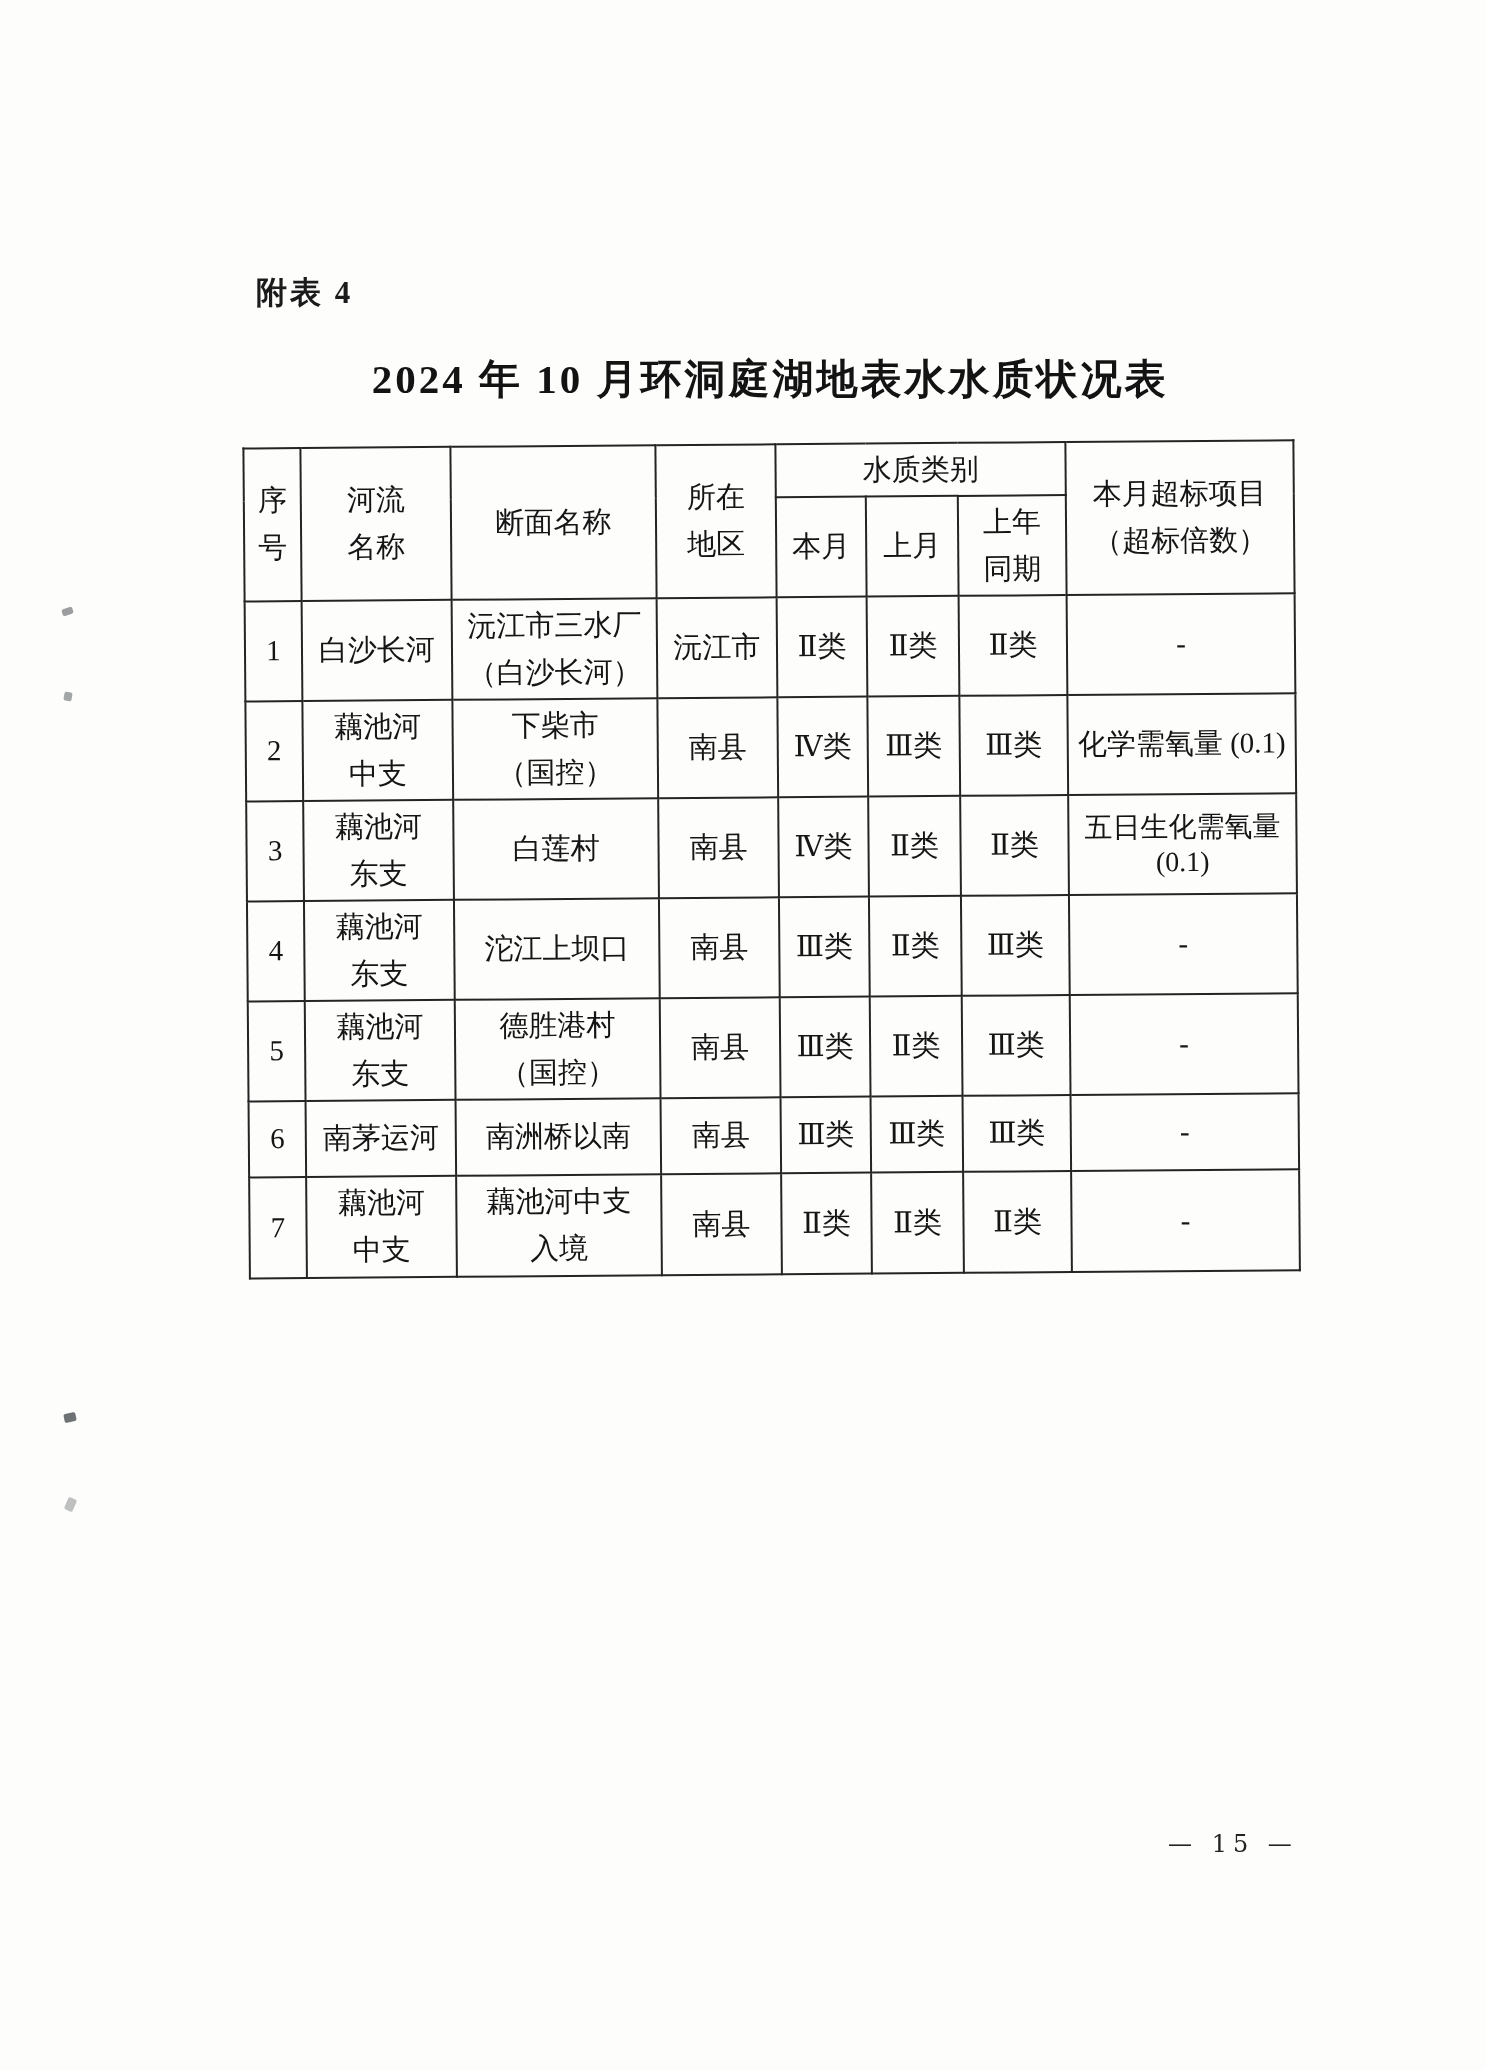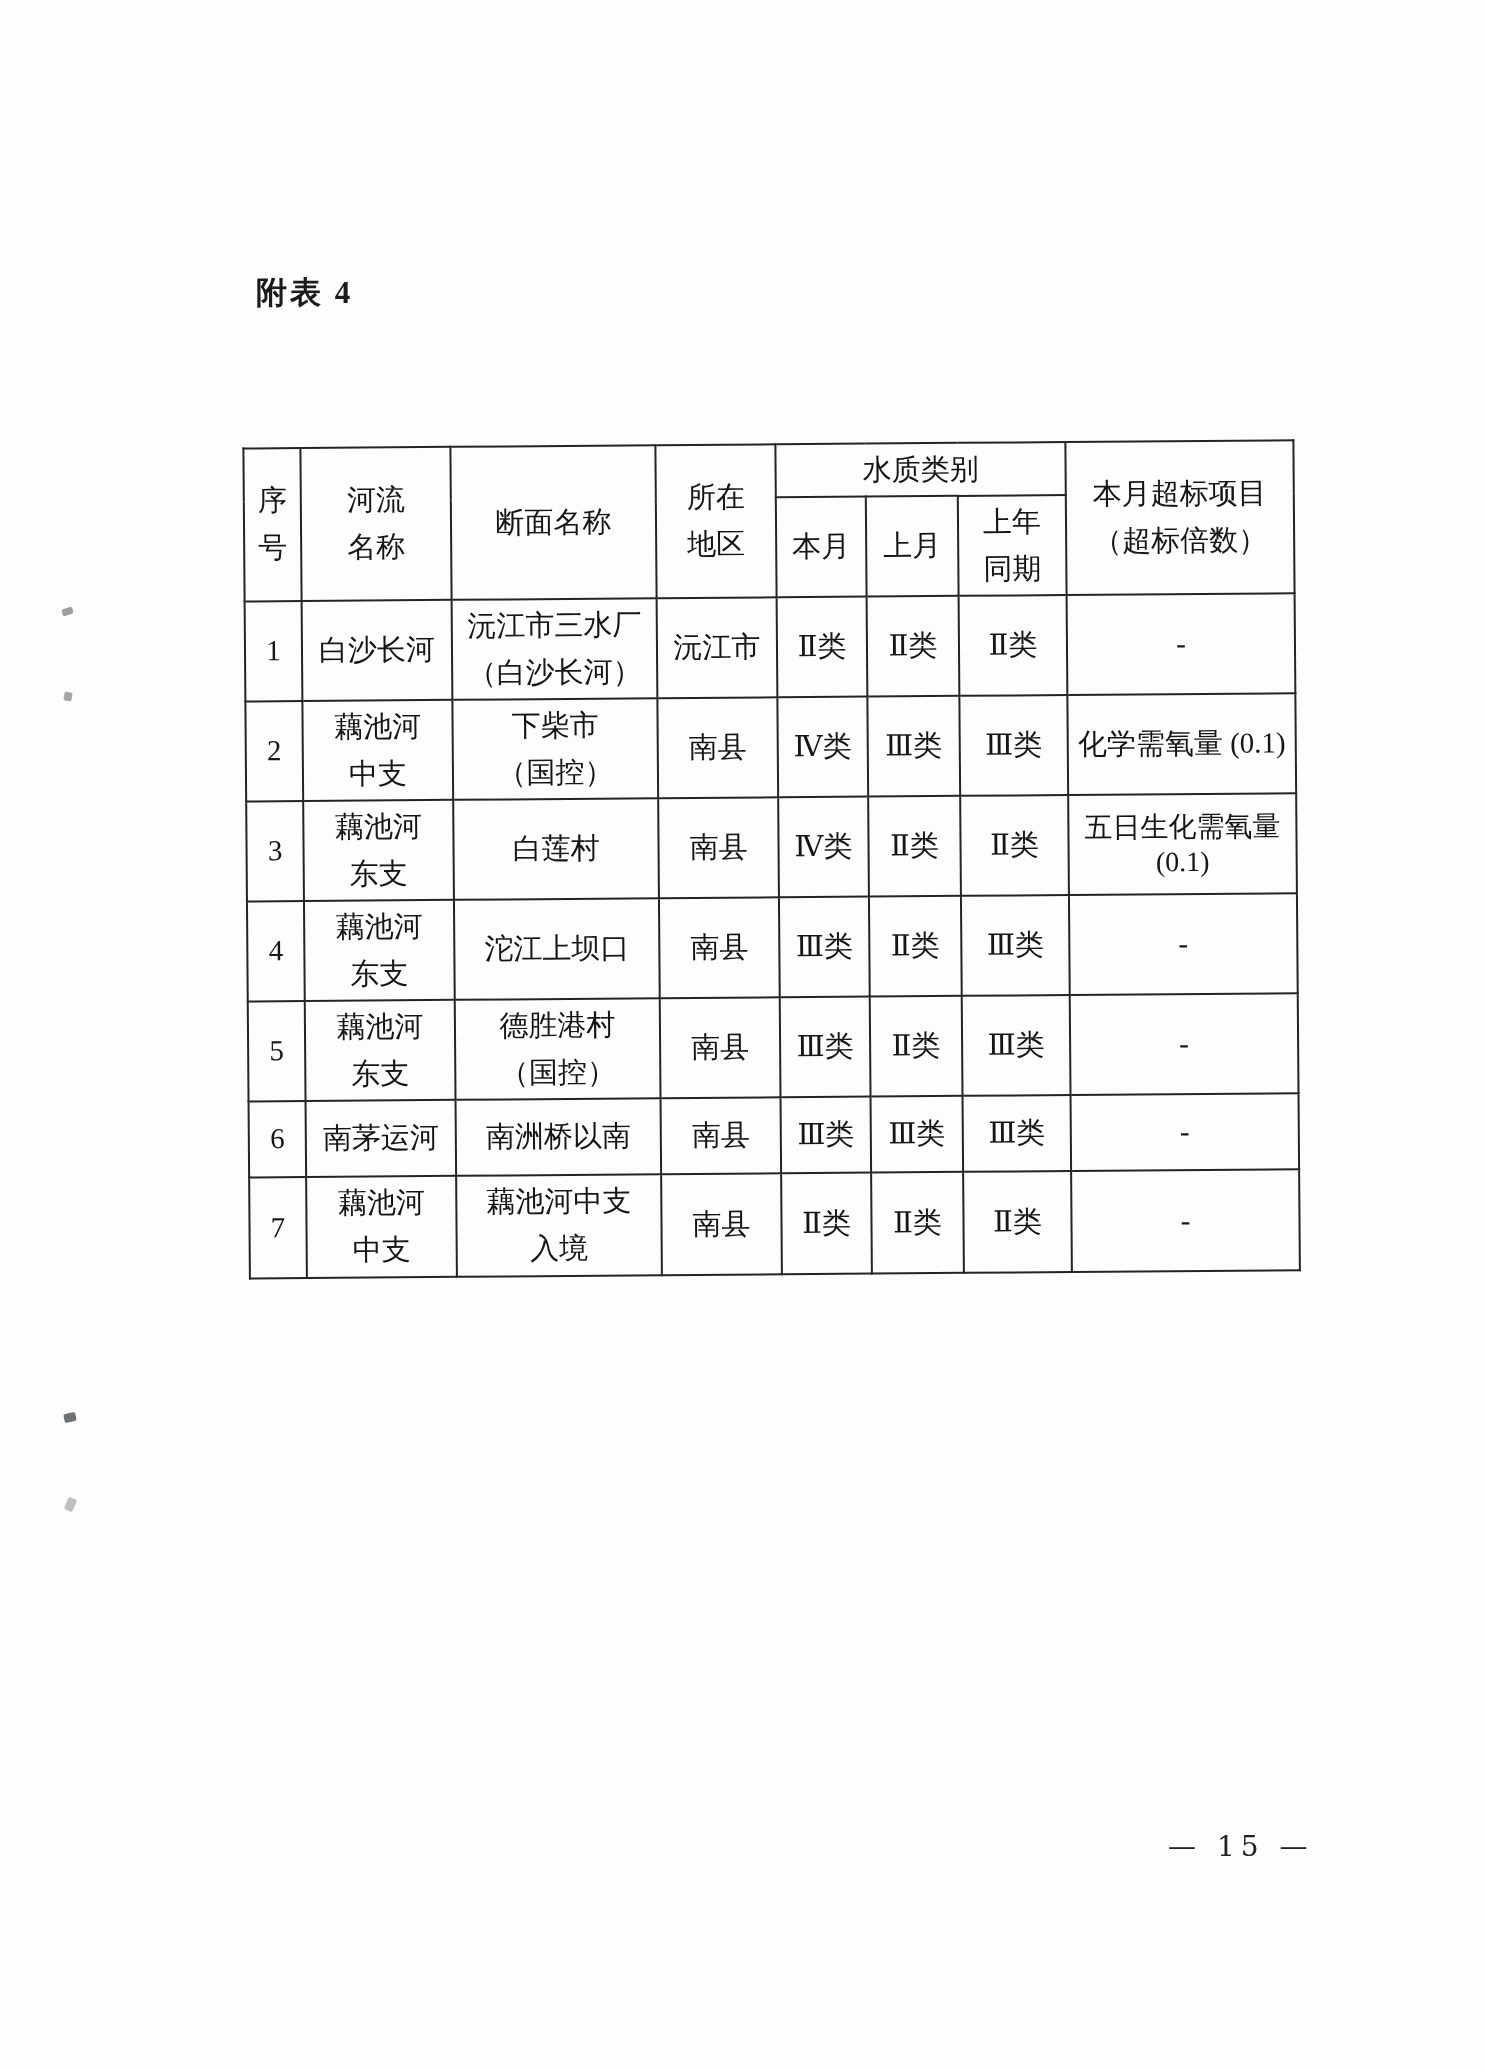--- a/index.html
+++ b/index.html
@@ -69,40 +69,41 @@
   tr.r4 { height: 93px; }
   tr.r5 { height: 94px; }
   tr.r6 { height: 76px; }
   tr.r7 { height: 101px; }
   td.exceed-tight { line-height: 1.25; font-size: 28px; }
 
   .page-number {
     position: absolute;
     left: 1168px;
     top: 1830px;
-    font-size: 28px;
+    font-size: 24px;
     letter-spacing: 6px;
     color: #222;
     font-family: "DejaVu Serif", "Liberation Serif", serif;
   }
 
   
   .speck { position: absolute; background: #4a4f52; border-radius: 2px; opacity: 0.75; }
   .speck.s1 { left: 62px;  top: 608px;  width: 11px; height: 7px;  transform: rotate(-18deg); opacity: .55; }
   .speck.s2 { left: 64px;  top: 692px;  width: 8px;  height: 9px;  transform: rotate(10deg);  opacity: .5; }
   .speck.s3 { left: 64px;  top: 1413px; width: 12px; height: 9px;  transform: rotate(-12deg); opacity: .8; }
   .speck.s4 { left: 66px;  top: 1498px; width: 9px;  height: 13px; transform: rotate(24deg);  opacity: .35; }
 </style>
 </head>
 <body>
 
 <div class="page">
 
   <div class="doc-label">附表 4</div>
 
+  <div class="doc-title">2024 年 10 月环洞庭湖地表水水质状况表</div>
 
   <div class="table-wrap">
     <table class="main-table">
       <colgroup>
         <col style="width:57px">
           <col style="width:150px">
           <col style="width:205px">
           <col style="width:120px">
         <col style="width:90px">
           <col style="width:92px">

